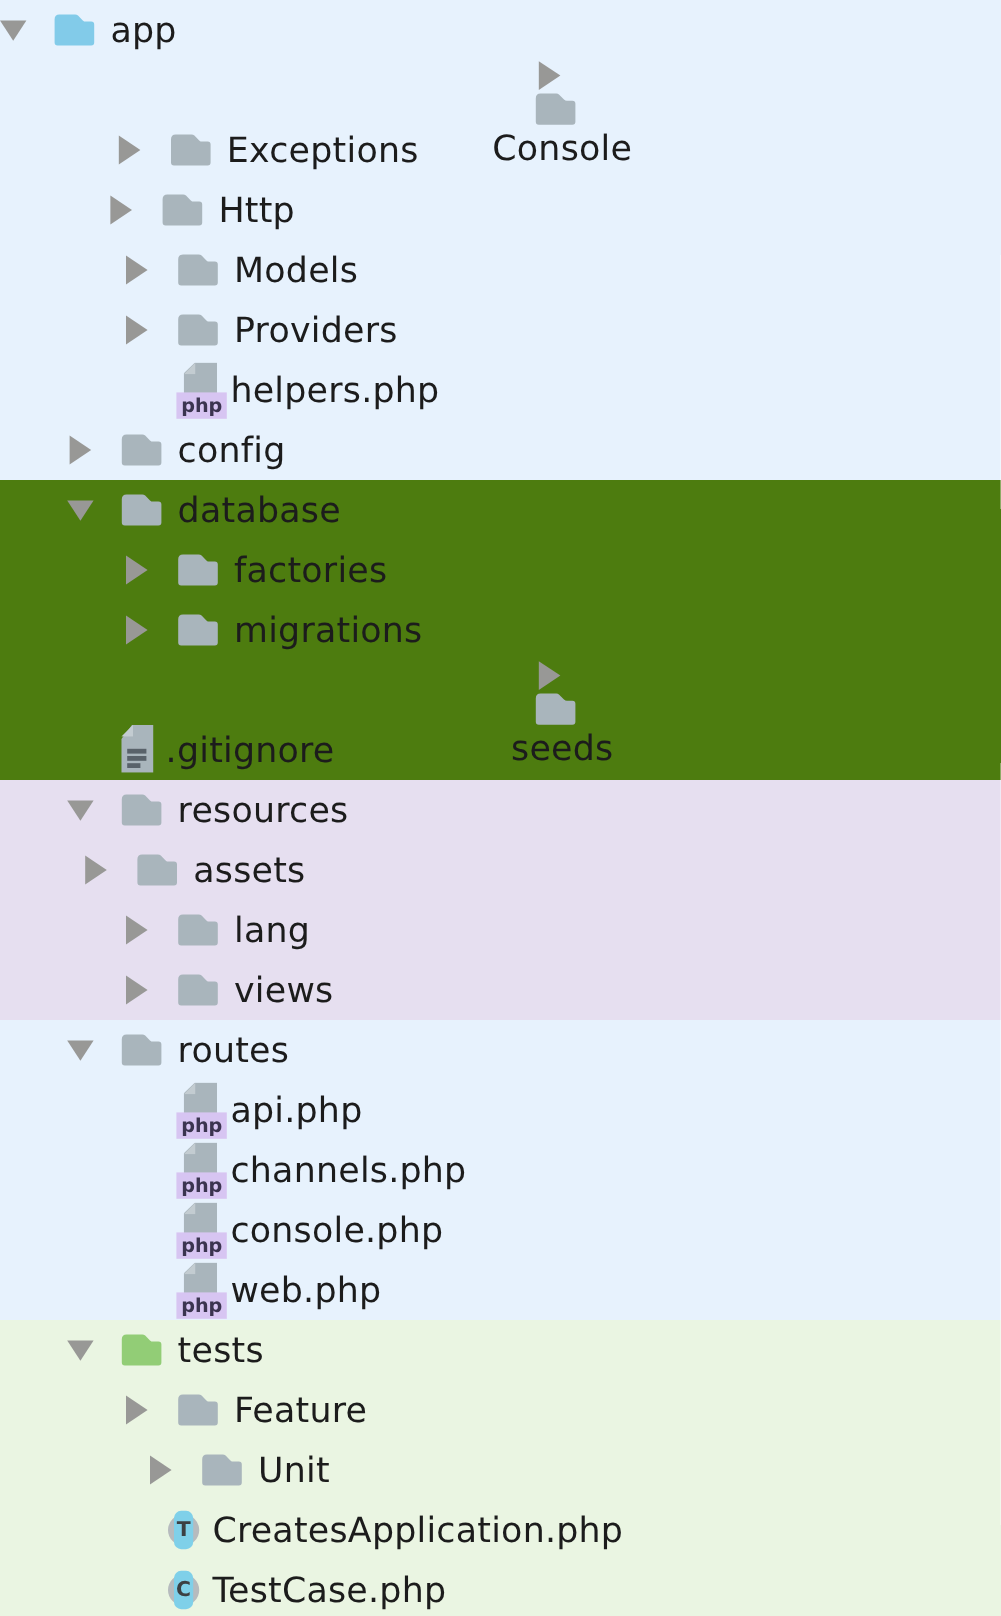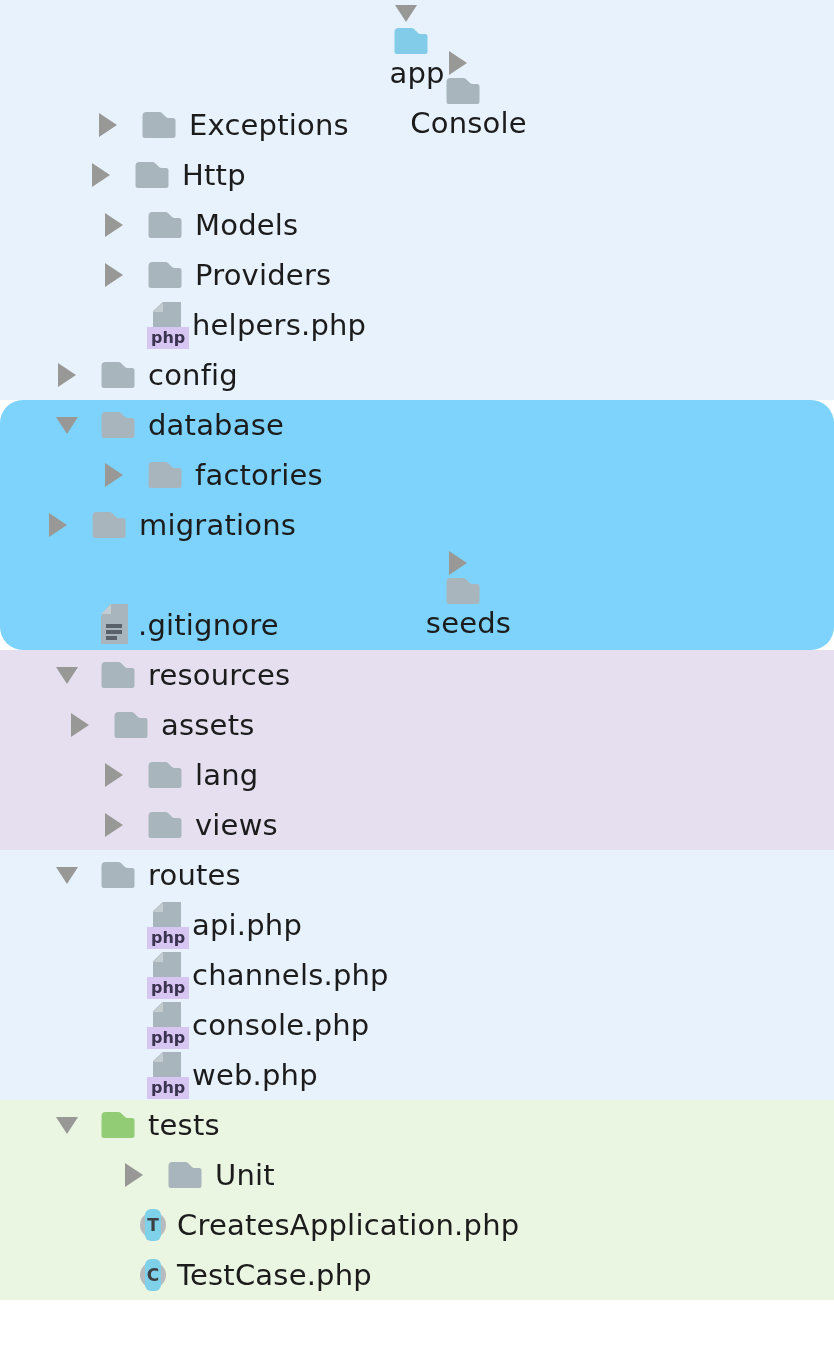--- a/index.html
+++ b/index.html
@@ -63,21 +63,21 @@
     position:absolute;left:7px;top:5px;width:16px;height:32px;border-radius:6px;
     background:var(--clpill,#7fd0e9);display:flex;align-items:center;justify-content:center;
     font-size:17px;font-weight:bold;color:var(--cltext,#3c4043);
   }
 </style>
 </head>
 <body>
 
 <div id="tree">
     <div class="section" style="background: rgb(231, 242, 253);">
-      <div class="row" style=" flex-direction: column;">
+      <div class="row" style="">
     <span class="disc expanded"></span>
     <span class="icon icon-folder"><svg width="36" height="30" viewBox="0 0 36 30" xmlns="http://www.w3.org/2000/svg">
             <path fill="#82cbe9" d="M1.5 6 Q1.5 2 5.5 2 L18.5 2 Q20 2 21 3 L25 7 Q26 8 27.5 8 L32 8 Q34.5 8 34.5 10.5 L34.5 25.5 Q34.5 28 32 28 L4 28 Q1.5 28 1.5 25.5 Z"></path>
           </svg></span>
     <span class="label">app</span>
   </div>
       <div class="row" style="padding-left: 103px; flex-direction: column;">
     <span class="disc collapsed"></span>
     <span class="icon icon-folder"><svg width="36" height="30" viewBox="0 0 36 30" xmlns="http://www.w3.org/2000/svg">
             <path fill="#a9b5bc" d="M1.5 6 Q1.5 2 5.5 2 L18.5 2 Q20 2 21 3 L25 7 Q26 8 27.5 8 L32 8 Q34.5 8 34.5 10.5 L34.5 25.5 Q34.5 28 32 28 L4 28 Q1.5 28 1.5 25.5 Z"></path>
@@ -122,36 +122,36 @@
     <span class="label">helpers.php</span>
   </div>
       <div class="row" style="padding-left: 56px;">
     <span class="disc collapsed"></span>
     <span class="icon icon-folder"><svg width="36" height="30" viewBox="0 0 36 30" xmlns="http://www.w3.org/2000/svg">
             <path fill="#a9b5bc" d="M1.5 6 Q1.5 2 5.5 2 L18.5 2 Q20 2 21 3 L25 7 Q26 8 27.5 8 L32 8 Q34.5 8 34.5 10.5 L34.5 25.5 Q34.5 28 32 28 L4 28 Q1.5 28 1.5 25.5 Z"></path>
           </svg></span>
     <span class="label">config</span>
   </div>
     </div>
-    <div class="section" style="background: #7dd3fc; border-radius: 23px;">
+    <div class="section" style="background: #4d7c0f;">
       <div class="row" style="padding-left: 56px;">
     <span class="disc expanded"></span>
     <span class="icon icon-folder"><svg width="36" height="30" viewBox="0 0 36 30" xmlns="http://www.w3.org/2000/svg">
             <path fill="#a9b5bc" d="M1.5 6 Q1.5 2 5.5 2 L18.5 2 Q20 2 21 3 L25 7 Q26 8 27.5 8 L32 8 Q34.5 8 34.5 10.5 L34.5 25.5 Q34.5 28 32 28 L4 28 Q1.5 28 1.5 25.5 Z"></path>
           </svg></span>
     <span class="label">database</span>
   </div>
       <div class="row" style="padding-left: 103px;">
     <span class="disc collapsed"></span>
     <span class="icon icon-folder"><svg width="36" height="30" viewBox="0 0 36 30" xmlns="http://www.w3.org/2000/svg">
             <path fill="#a9b5bc" d="M1.5 6 Q1.5 2 5.5 2 L18.5 2 Q20 2 21 3 L25 7 Q26 8 27.5 8 L32 8 Q34.5 8 34.5 10.5 L34.5 25.5 Q34.5 28 32 28 L4 28 Q1.5 28 1.5 25.5 Z"></path>
           </svg></span>
     <span class="label">factories</span>
   </div>
-      <div class="row" style="padding-left: 47px;">
+      <div class="row" style="padding-left: 103px;">
     <span class="disc collapsed"></span>
     <span class="icon icon-folder"><svg width="36" height="30" viewBox="0 0 36 30" xmlns="http://www.w3.org/2000/svg">
             <path fill="#a9b5bc" d="M1.5 6 Q1.5 2 5.5 2 L18.5 2 Q20 2 21 3 L25 7 Q26 8 27.5 8 L32 8 Q34.5 8 34.5 10.5 L34.5 25.5 Q34.5 28 32 28 L4 28 Q1.5 28 1.5 25.5 Z"></path>
           </svg></span>
     <span class="label">migrations</span>
   </div>
       <div class="row" style="padding-left: 103px; flex-direction: column;">
     <span class="disc collapsed"></span>
     <span class="icon icon-folder"><svg width="36" height="30" viewBox="0 0 36 30" xmlns="http://www.w3.org/2000/svg">
             <path fill="#a9b5bc" d="M1.5 6 Q1.5 2 5.5 2 L18.5 2 Q20 2 21 3 L25 7 Q26 8 27.5 8 L32 8 Q34.5 8 34.5 10.5 L34.5 25.5 Q34.5 28 32 28 L4 28 Q1.5 28 1.5 25.5 Z"></path>
@@ -246,20 +246,27 @@
   </div>
     </div>
     <div class="section" style="background: rgb(234, 245, 226);">
       <div class="row" style="padding-left: 56px;">
     <span class="disc expanded"></span>
     <span class="icon icon-folder"><svg width="36" height="30" viewBox="0 0 36 30" xmlns="http://www.w3.org/2000/svg">
             <path fill="#92cd76" d="M1.5 6 Q1.5 2 5.5 2 L18.5 2 Q20 2 21 3 L25 7 Q26 8 27.5 8 L32 8 Q34.5 8 34.5 10.5 L34.5 25.5 Q34.5 28 32 28 L4 28 Q1.5 28 1.5 25.5 Z"></path>
           </svg></span>
     <span class="label">tests</span>
   </div>
+      <div class="row" style="padding-left: 103px;">
+    <span class="disc collapsed"></span>
+    <span class="icon icon-folder"><svg width="36" height="30" viewBox="0 0 36 30" xmlns="http://www.w3.org/2000/svg">
+            <path fill="#a9b5bc" d="M1.5 6 Q1.5 2 5.5 2 L18.5 2 Q20 2 21 3 L25 7 Q26 8 27.5 8 L32 8 Q34.5 8 34.5 10.5 L34.5 25.5 Q34.5 28 32 28 L4 28 Q1.5 28 1.5 25.5 Z"></path>
+          </svg></span>
+    <span class="label">Feature</span>
+  </div>
       <div class="row" style="padding-left: 103px; margin-left: 20px;">
     <span class="disc collapsed"></span>
     <span class="icon icon-folder"><svg width="36" height="30" viewBox="0 0 36 30" xmlns="http://www.w3.org/2000/svg">
             <path fill="#a9b5bc" d="M1.5 6 Q1.5 2 5.5 2 L18.5 2 Q20 2 21 3 L25 7 Q26 8 27.5 8 L32 8 Q34.5 8 34.5 10.5 L34.5 25.5 Q34.5 28 32 28 L4 28 Q1.5 28 1.5 25.5 Z"></path>
           </svg></span>
     <span class="label">Unit</span>
   </div>
       <div class="row" style="padding-left: 138px;">
 
     <span class="icon icon-class">

